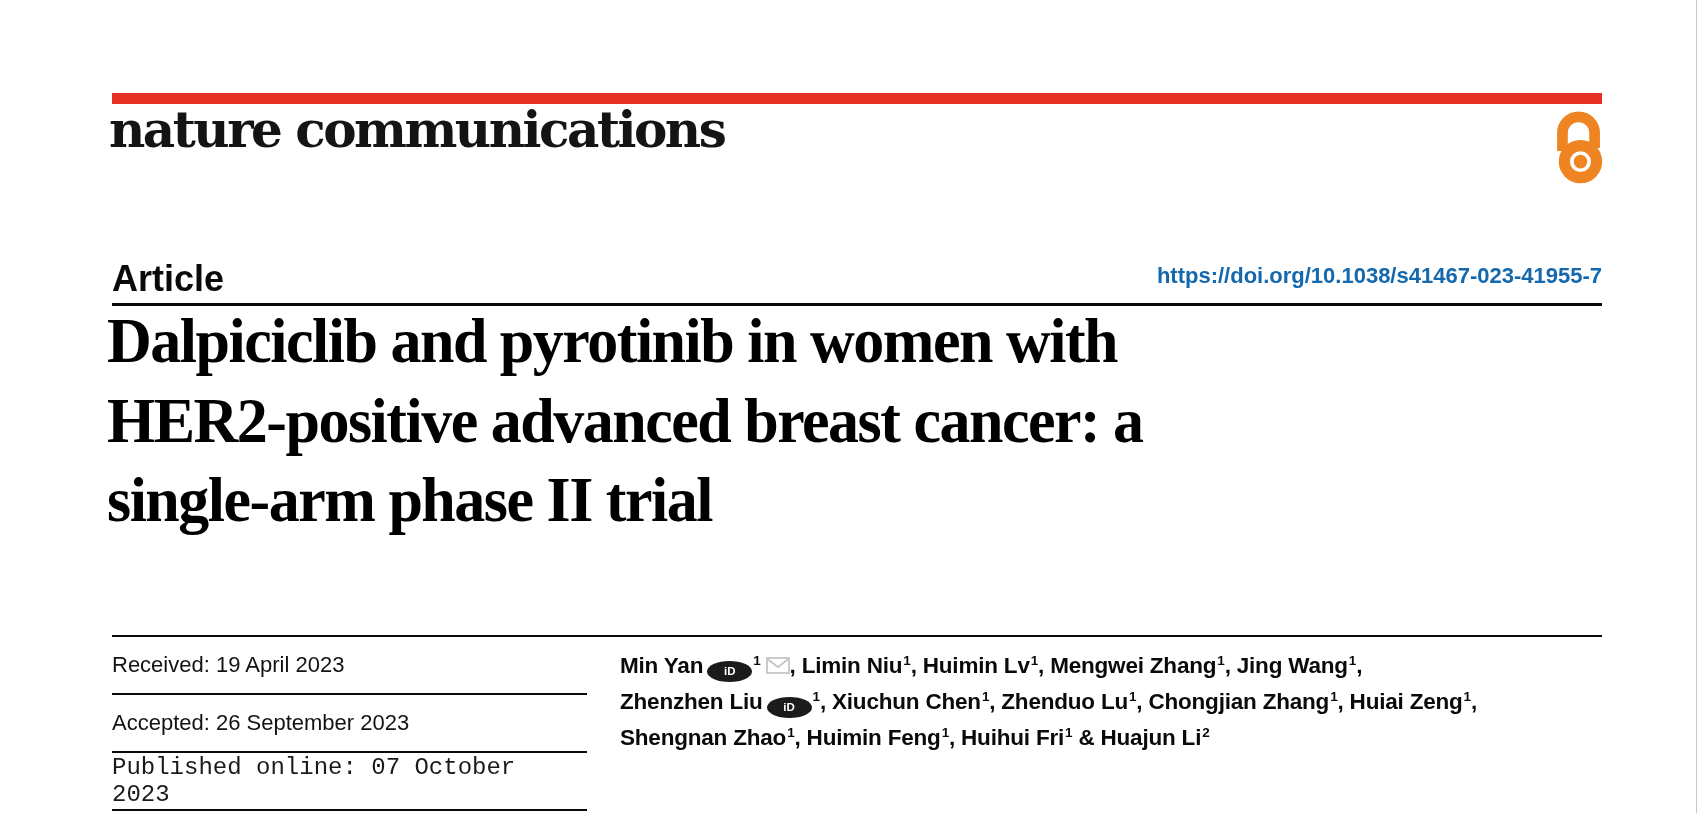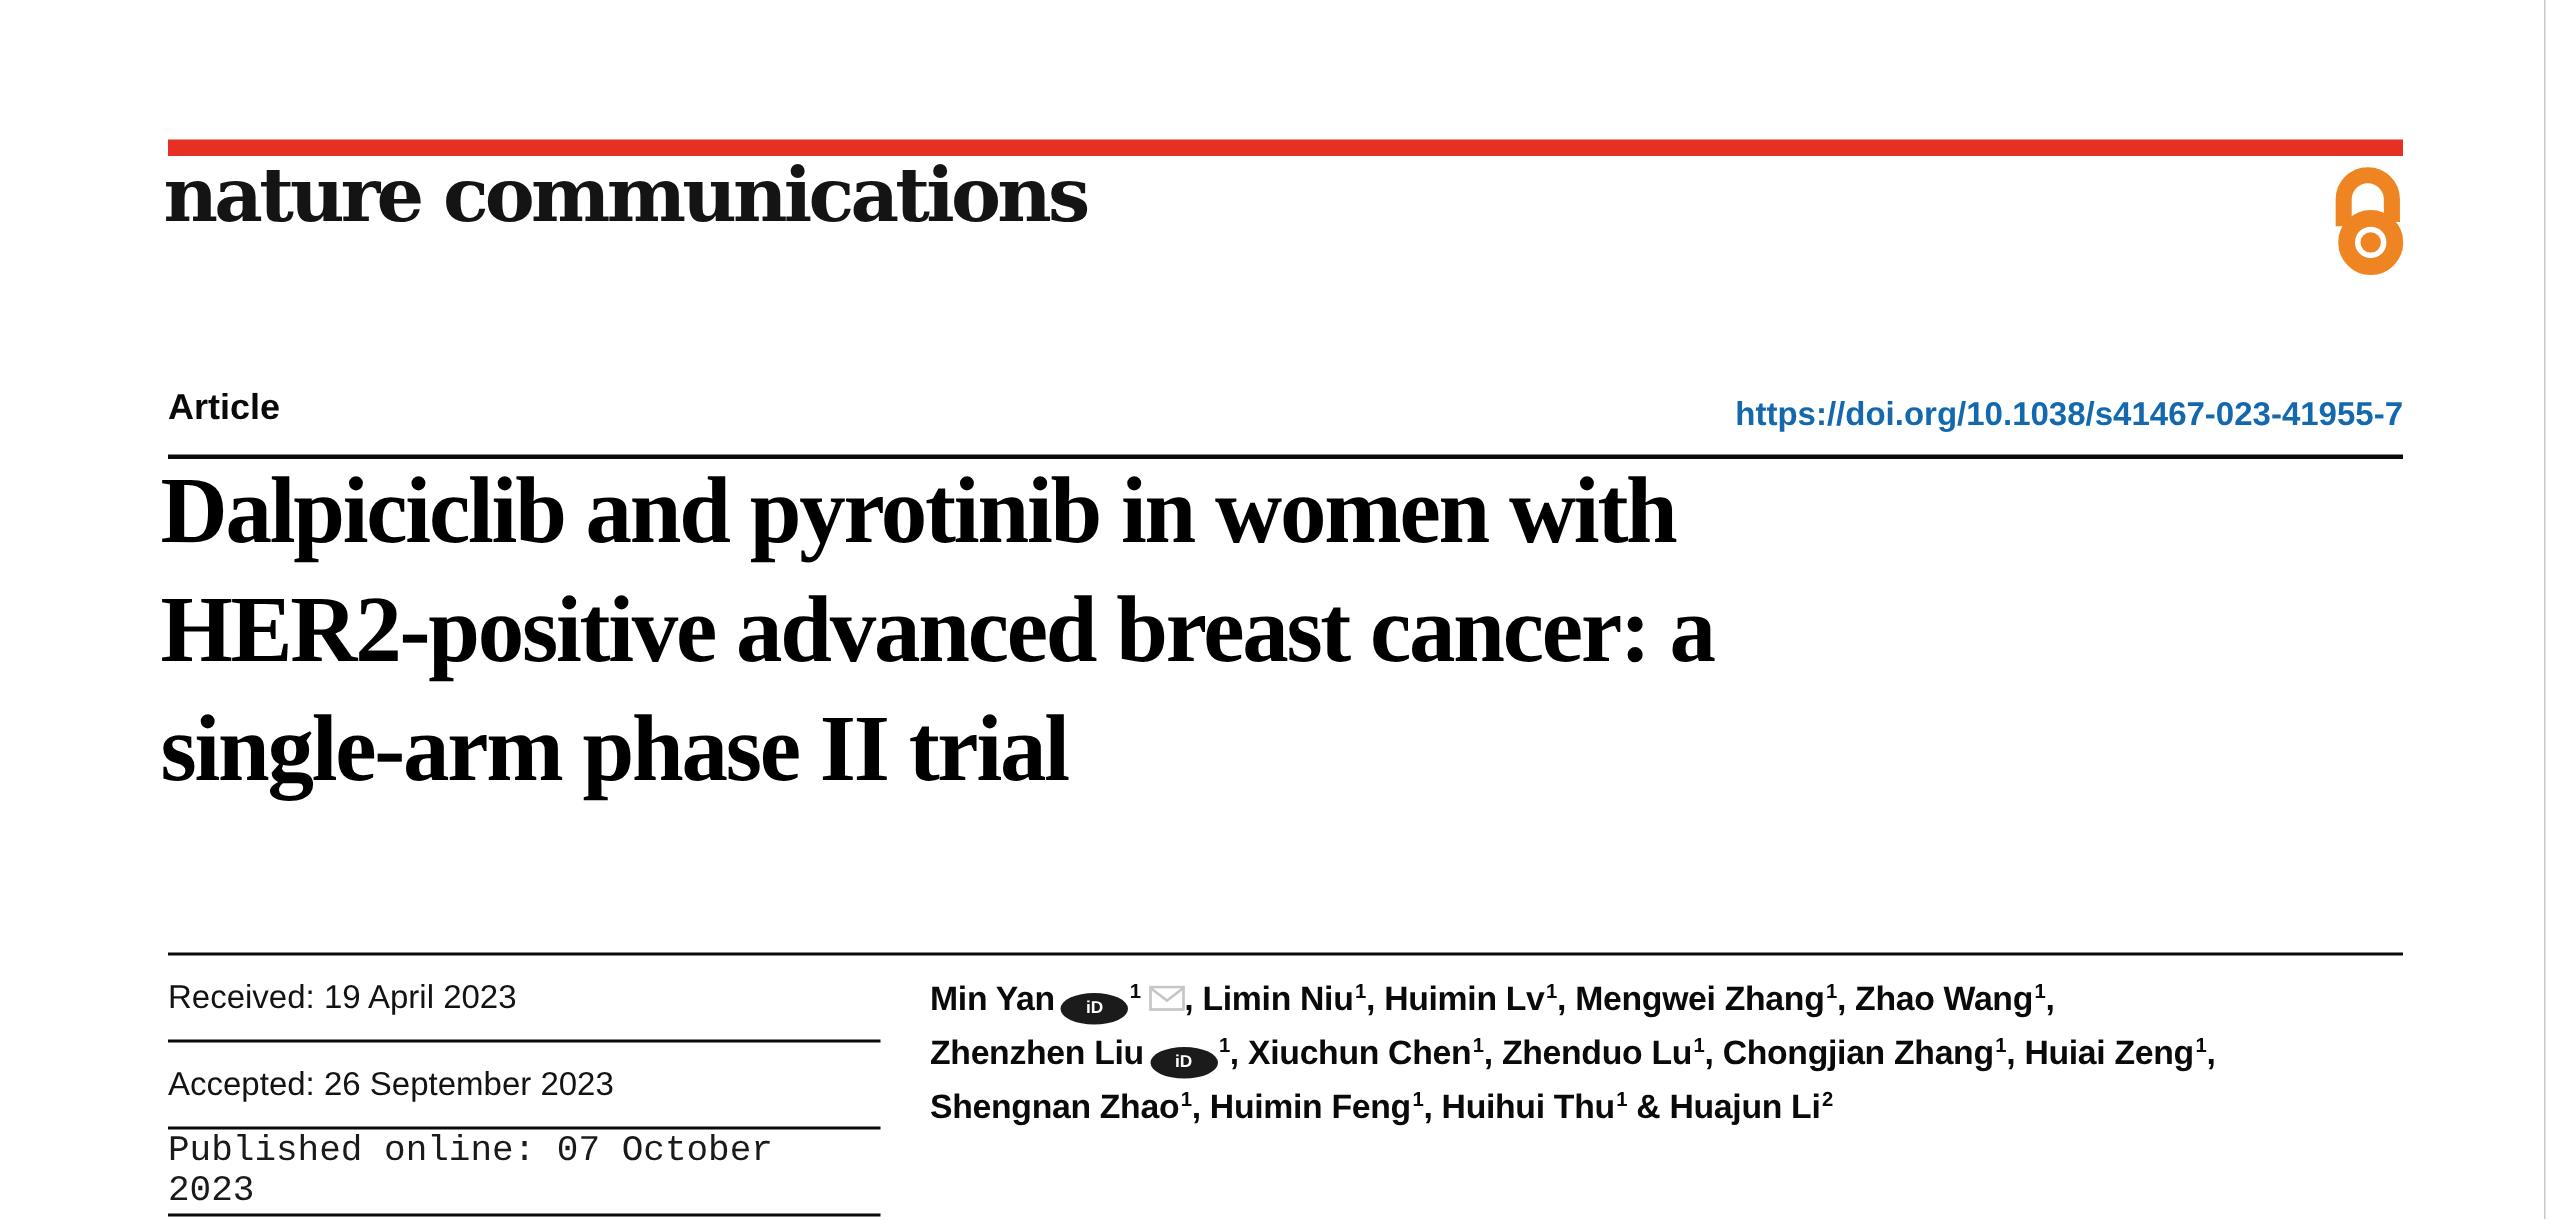--- a/index.html
+++ b/index.html
@@ -20,21 +20,21 @@
   }
   .journal-logo{
     position:absolute;left:109px;top:102px;
     font-family:"DejaVu Serif","Liberation Serif",serif;
     font-weight:700;font-size:50px;line-height:56px;
     letter-spacing:-2.5px;color:#141414;
   }
   .oa-icon{position:absolute;left:1556px;top:109px;}
   .article-label{
     position:absolute;left:112px;top:258px;
-    font-size:24px;font-weight:700;color:#0a0a0a;letter-spacing:0;
+    font-size:36px;font-weight:700;color:#0a0a0a;letter-spacing:0;
   }
   .doi-link{
     position:absolute;right:99px;top:263px;
     font-size:22px;font-weight:600;text-decoration:none;
   }
   .rule{position:absolute;background:#0a0a0a;}
   .rule-title{left:112px;top:303px;width:1490px;height:3px;}
   .rule-grid{left:112px;top:635px;width:1490px;height:2px;}
   .article-title{
     position:absolute;left:107px;top:301px;margin:0;
@@ -104,18 +104,18 @@
   <div class="dates-panel">
     <div class="date-row">Received: 19 April 2023</div>
     <div class="date-row">Accepted: 26 September 2023</div>
     <div class="date-row serif">Published online: 07 October 2023</div>
   </div>
 
   <div class="author-list">
       <div class="author-line"><span>Min Yan</span><span class="orcid-badge" style="background: rgb(27, 27, 27);">iD</span><span class="sup">1</span><span class="envelope" style="color: rgb(198, 198, 198);"><svg width="24" height="17" viewBox="0 0 24 17">
             <rect x="1" y="1" width="22" height="15" fill="none" stroke="currentColor" stroke-width="1.8"></rect>
             <path d="M1.5 2 L12 10 L22.5 2" fill="none" stroke="currentColor" stroke-width="1.8"></path>
-          </svg></span><span>, </span><span>Limin Niu</span><span class="sup">1</span><span>, </span><span>Huimin Lv</span><span class="sup">1</span><span>, </span><span>Mengwei Zhang</span><span class="sup">1</span><span>, </span><span>Zhao Wang</span><span class="sup">1</span><span>,</span></div>
+          </svg></span><span>, </span><span>Limin Niu</span><span class="sup">1</span><span>, </span><span>Huimin Lv</span><span class="sup">1</span><span>, </span><span>Mengwei Zhang</span><span class="sup">1</span><span>, </span><span>Jing Wang</span><span class="sup">1</span><span>,</span></div>
       <div class="author-line"><span>Zhenzhen Liu</span><span class="orcid-badge" style="background: rgb(27, 27, 27);">iD</span><span class="sup">1</span><span>, </span><span>Xiuchun Chen</span><span class="sup">1</span><span>, </span><span>Zhenduo Lu</span><span class="sup">1</span><span>, </span><span>Chongjian Zhang</span><span class="sup">1</span><span>, </span><span>Huiai Zeng</span><span class="sup">1</span><span>,</span></div>
-      <div class="author-line"><span>Shengnan Zhao</span><span class="sup">1</span><span>, </span><span>Huimin Feng</span><span class="sup">1</span><span>, </span><span>Huihui Thu</span><span class="sup">1</span><span> &amp; </span><span>Huajun Li</span><span class="sup">2</span></div>
+      <div class="author-line"><span>Shengnan Zhao</span><span class="sup">1</span><span>, </span><span>Huimin Feng</span><span class="sup">1</span><span>, </span><span>Huihui Fri</span><span class="sup">1</span><span> &amp; </span><span>Huajun Li</span><span class="sup">2</span></div>
     </div>
 
 </div>
 
 </body></html>

